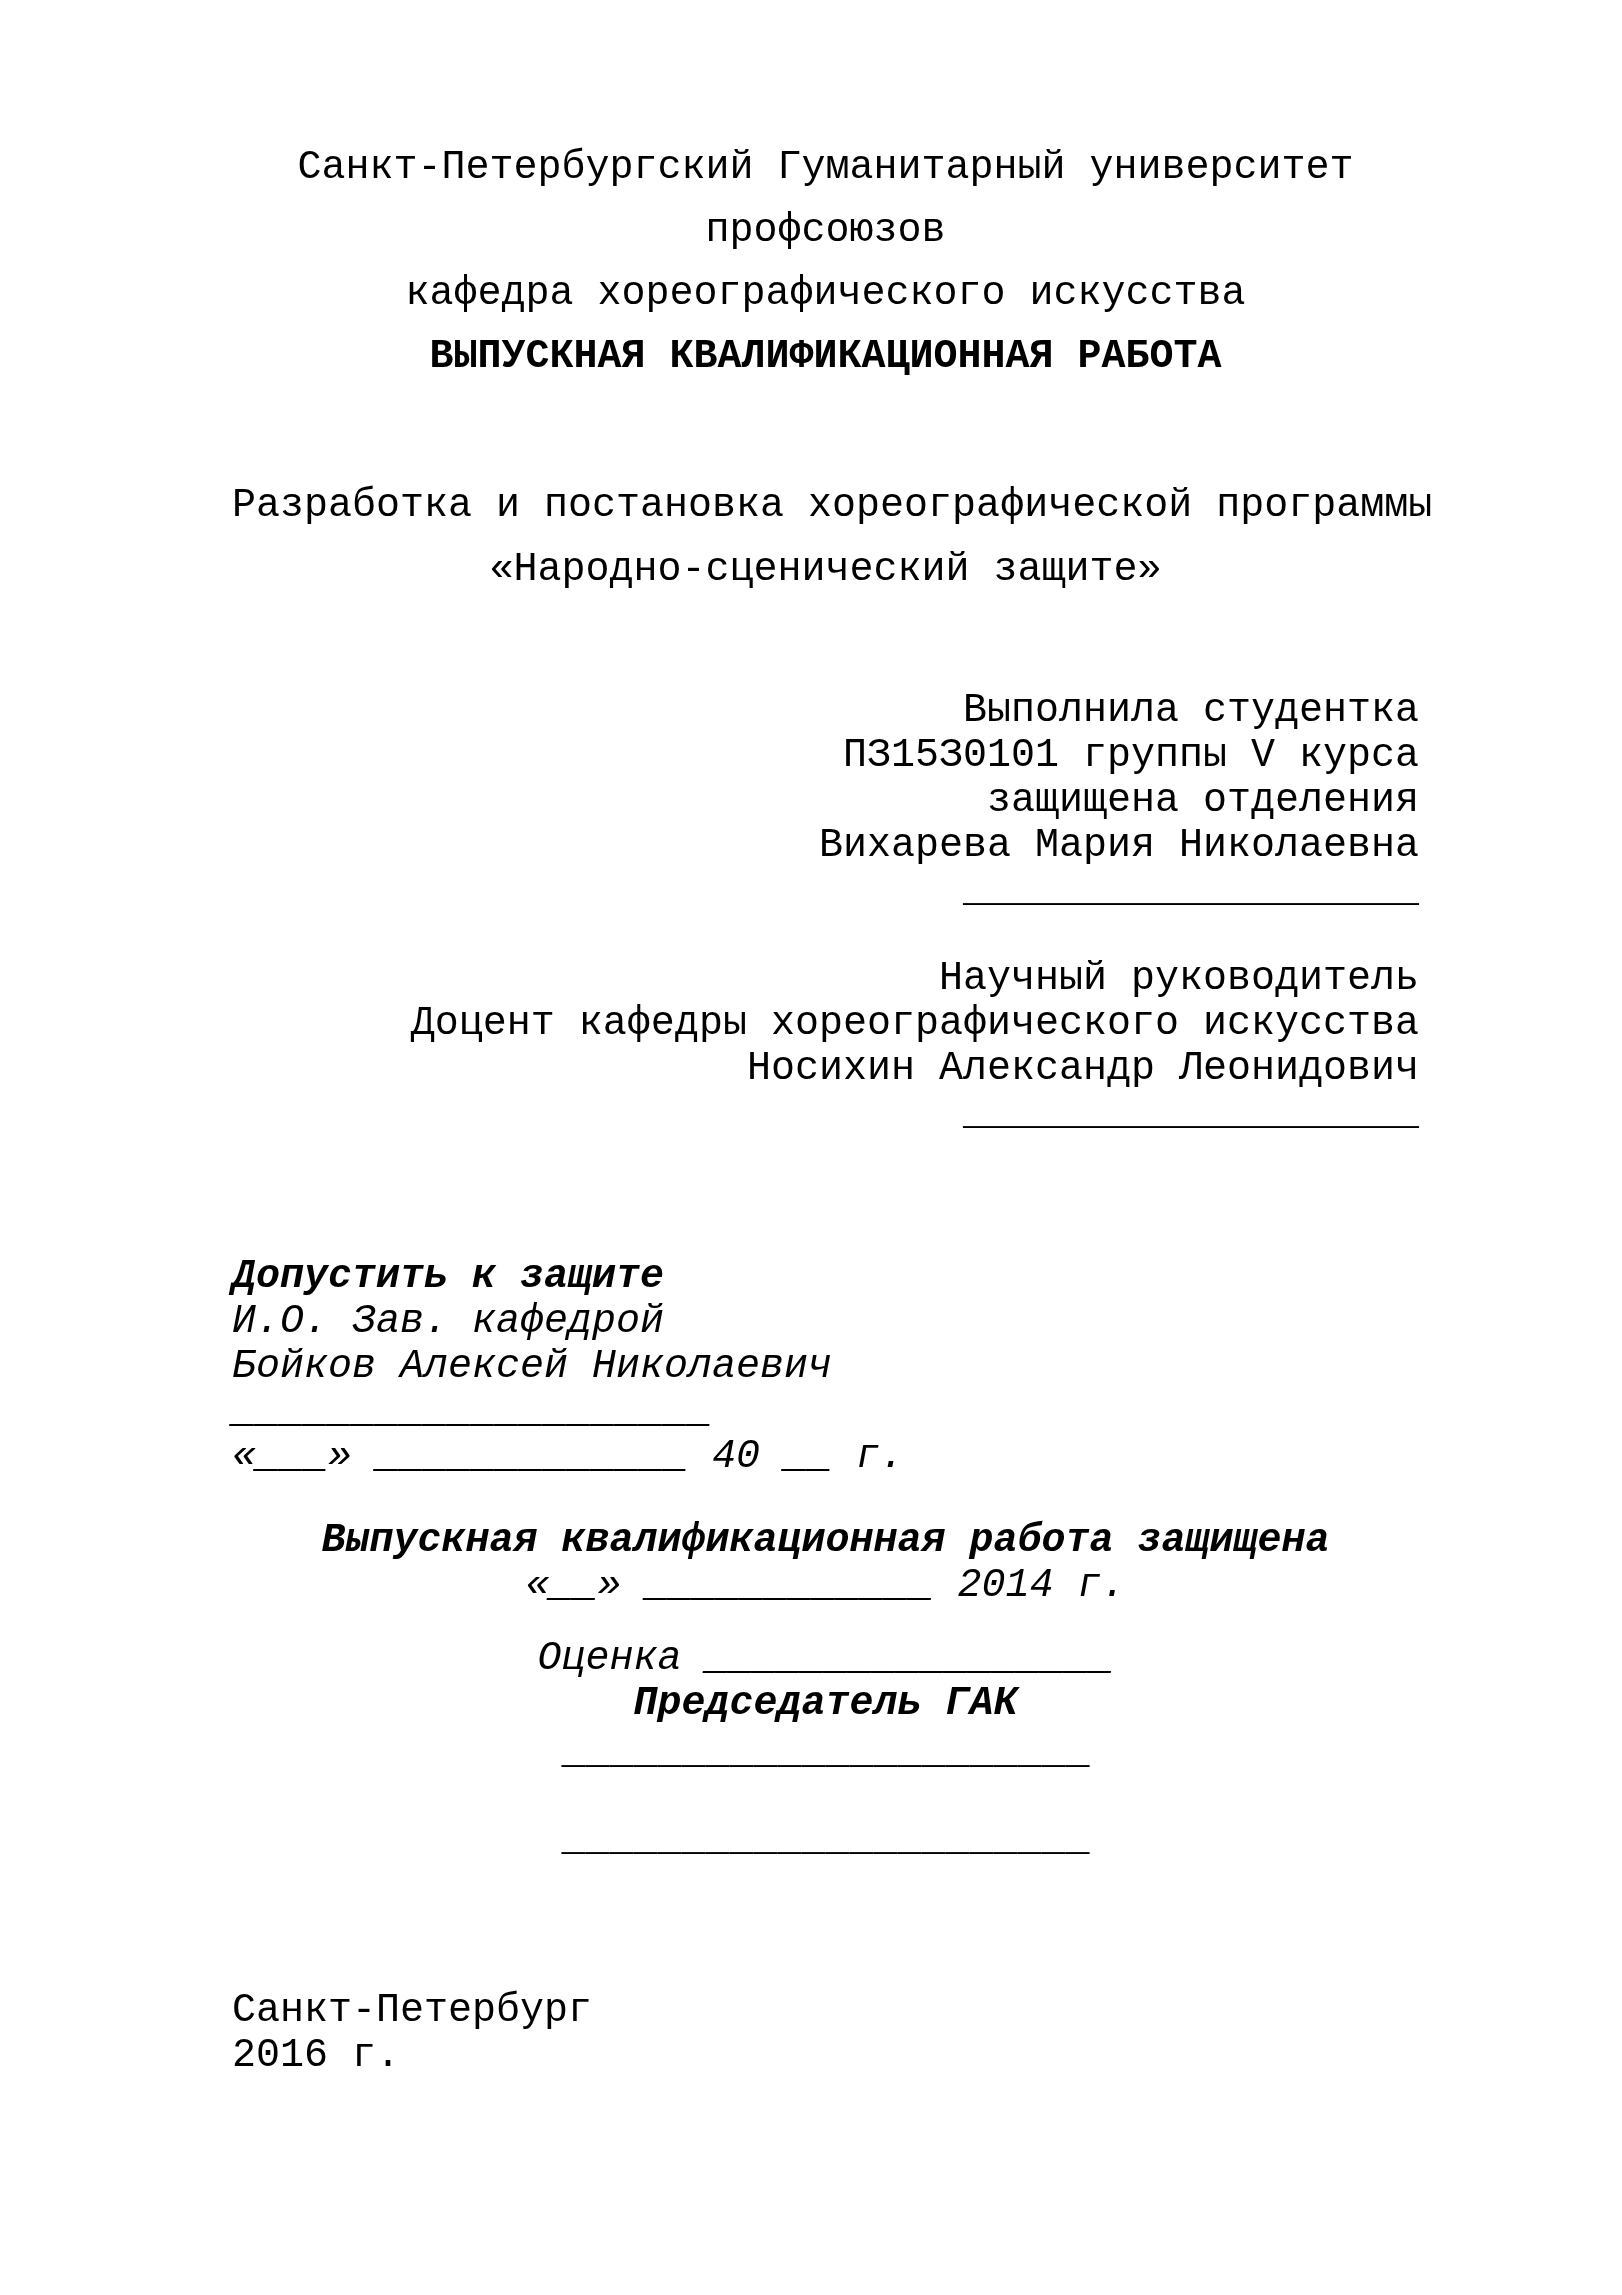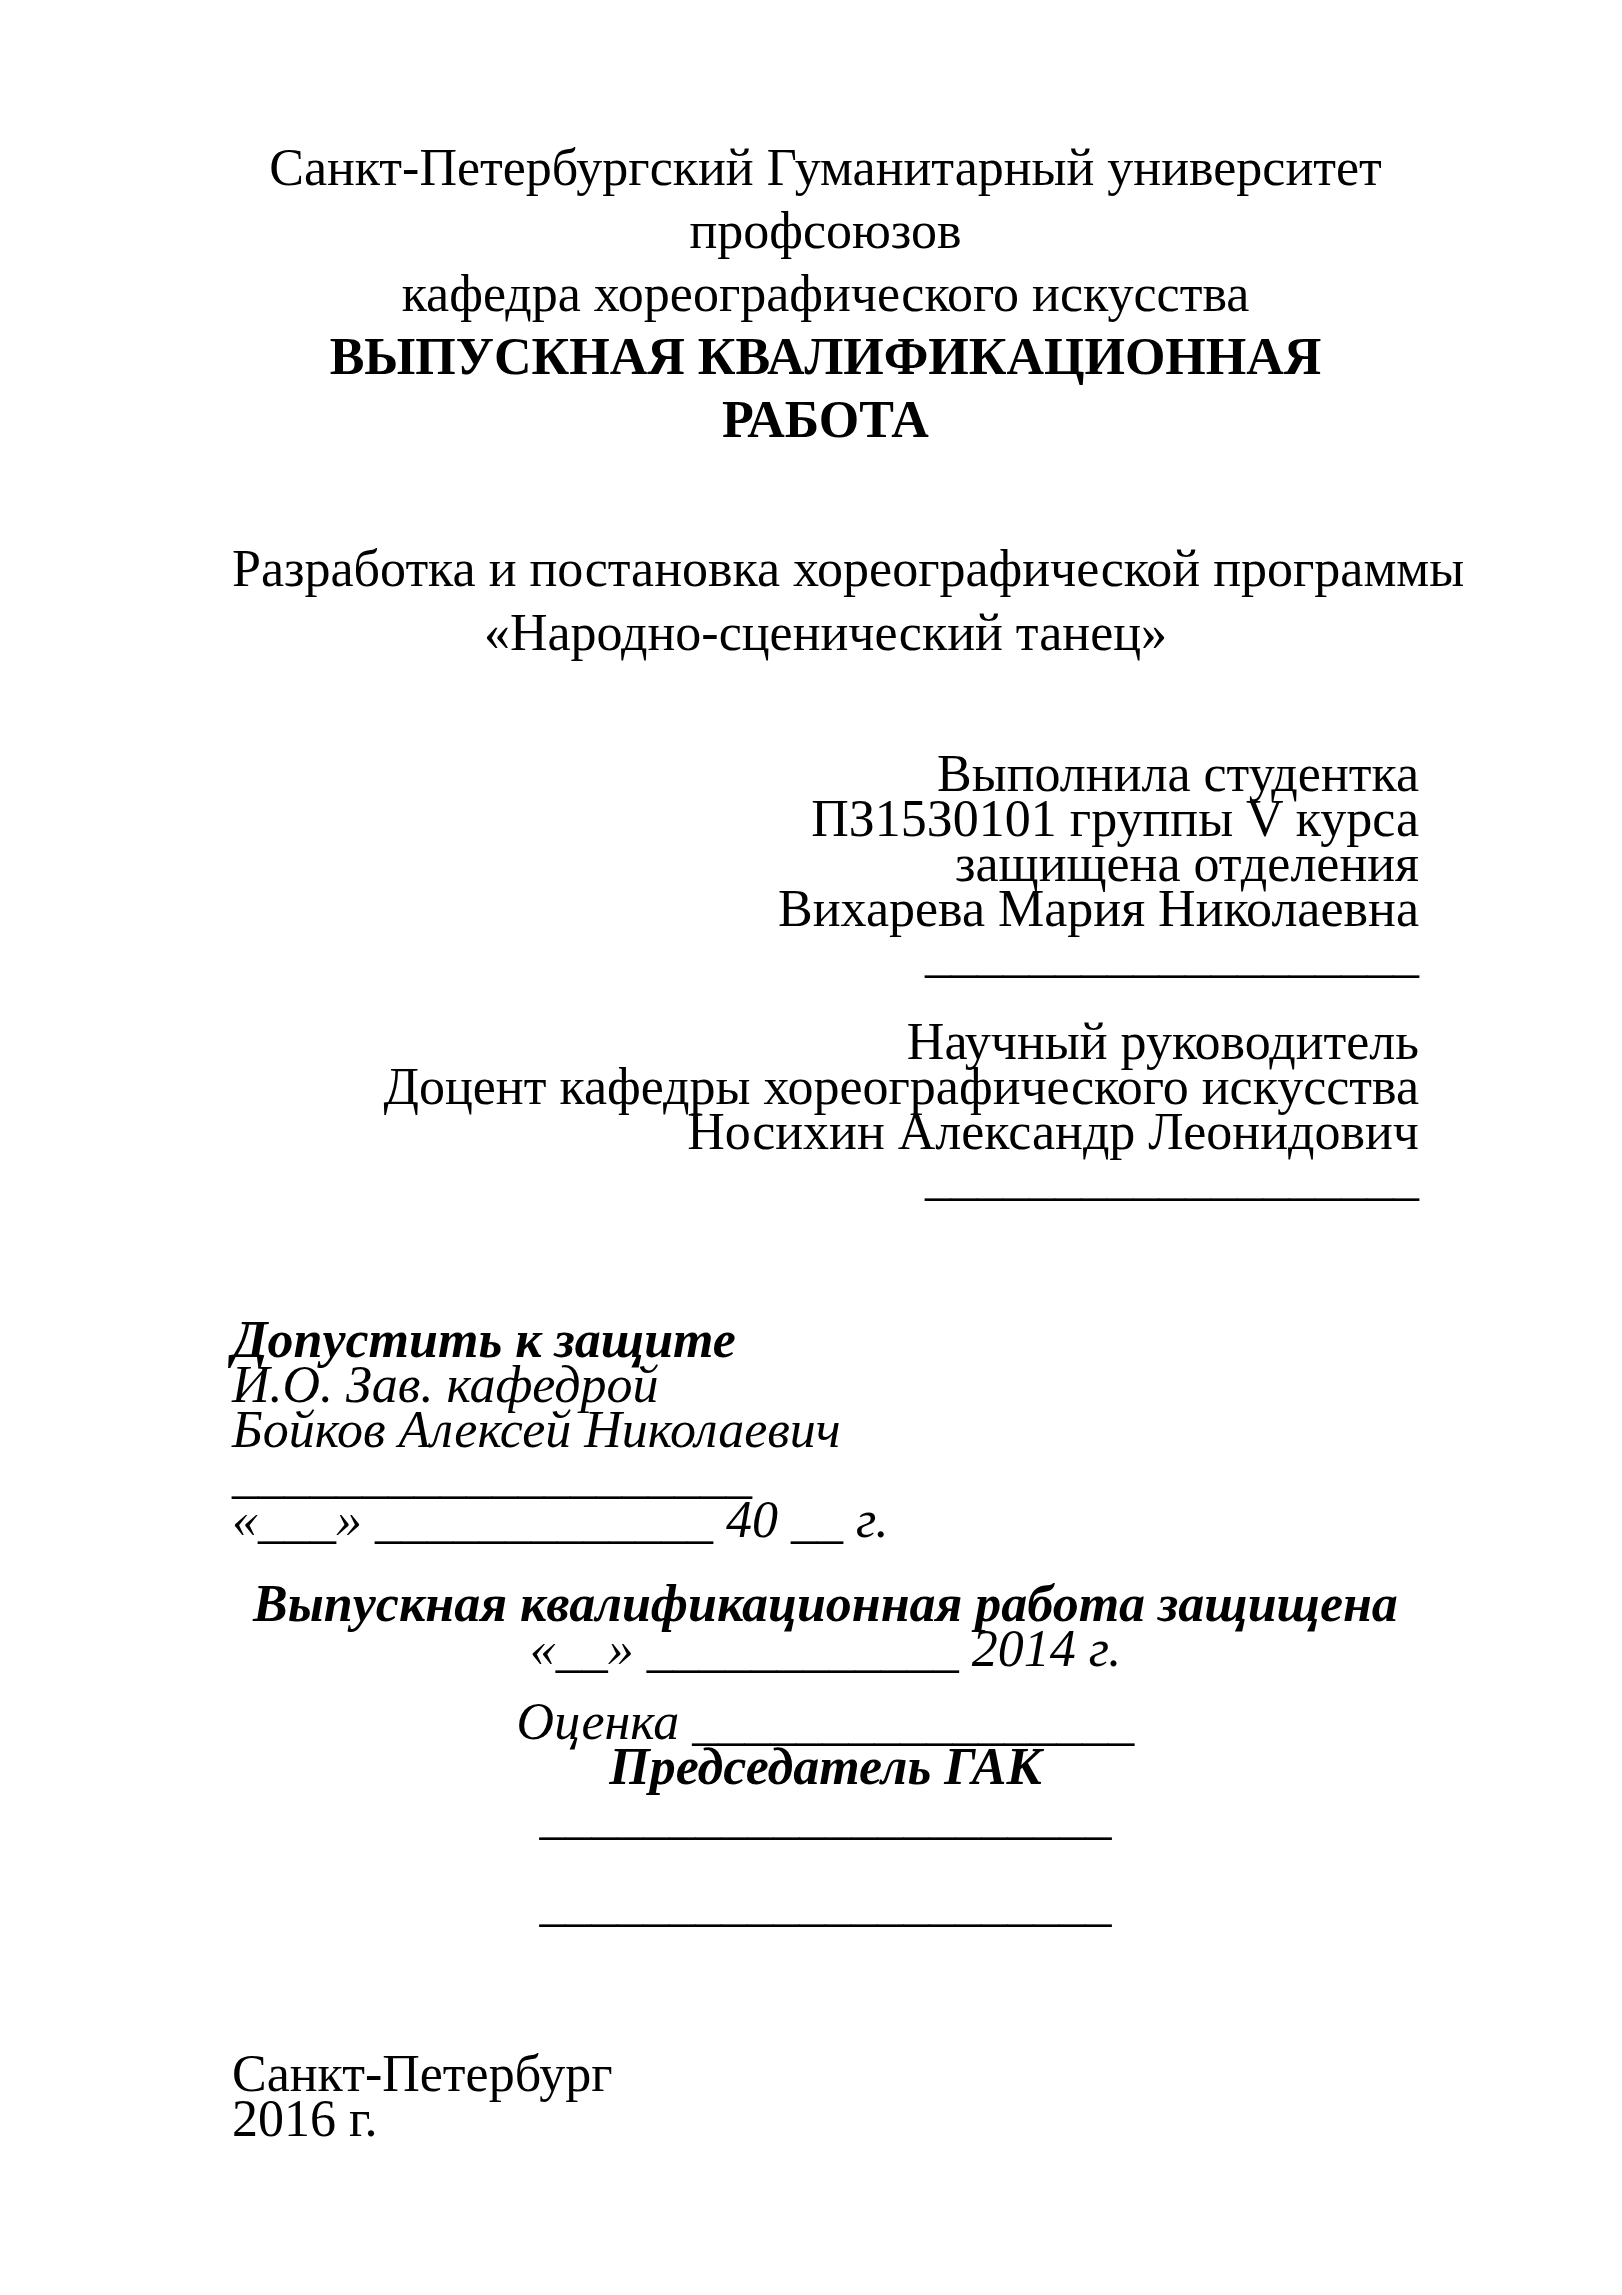--- a/index.html
+++ b/index.html
@@ -6,22 +6,22 @@
     margin: 0;
     padding: 0;
     background: #ffffff;
   }
   .page {
     position: relative;
     width: 1498px;
     height: 2295px;
     background: #ffffff;
     color: #000000;
-    font-family: Liberation Serif, serif;
-    font-size: 52px;
+    font-family: Liberation Mono, monospace;
+    font-size: 40px;
     overflow: hidden;
   }
   .content {
     padding-left: 232px;
     padding-right: 79px;
   }
   .line { white-space: pre; }
   .b-header {
     padding-top: 136px;
     line-height: 63px;
@@ -85,21 +85,21 @@
   <div class="content">
 
     <div class="b-header">
       <div class="line">Санкт-Петербургский Гуманитарный университет профсоюзов</div>
       <div class="line">кафедра хореографического искусства</div>
       <div class="line bold">ВЫПУСКНАЯ КВАЛИФИКАЦИОННАЯ РАБОТА</div>
     </div>
 
     <div class="b-title">
       <div class="line">Разработка и постановка хореографической программы</div>
-      <div class="line">«Народно-сценический танец»</div>
+      <div class="line">«Народно-сценический защите»</div>
     </div>
 
     <div class="b-student">
       <div class="line">Выполнила студентка</div>
       <div class="line">ПЗ15З0101 группы V курса</div>
       <div class="line">защищена отделения</div>
       <div class="line">Вихарева Мария Николаевна</div>
       <div class="line">___________________</div>
     </div>
 

